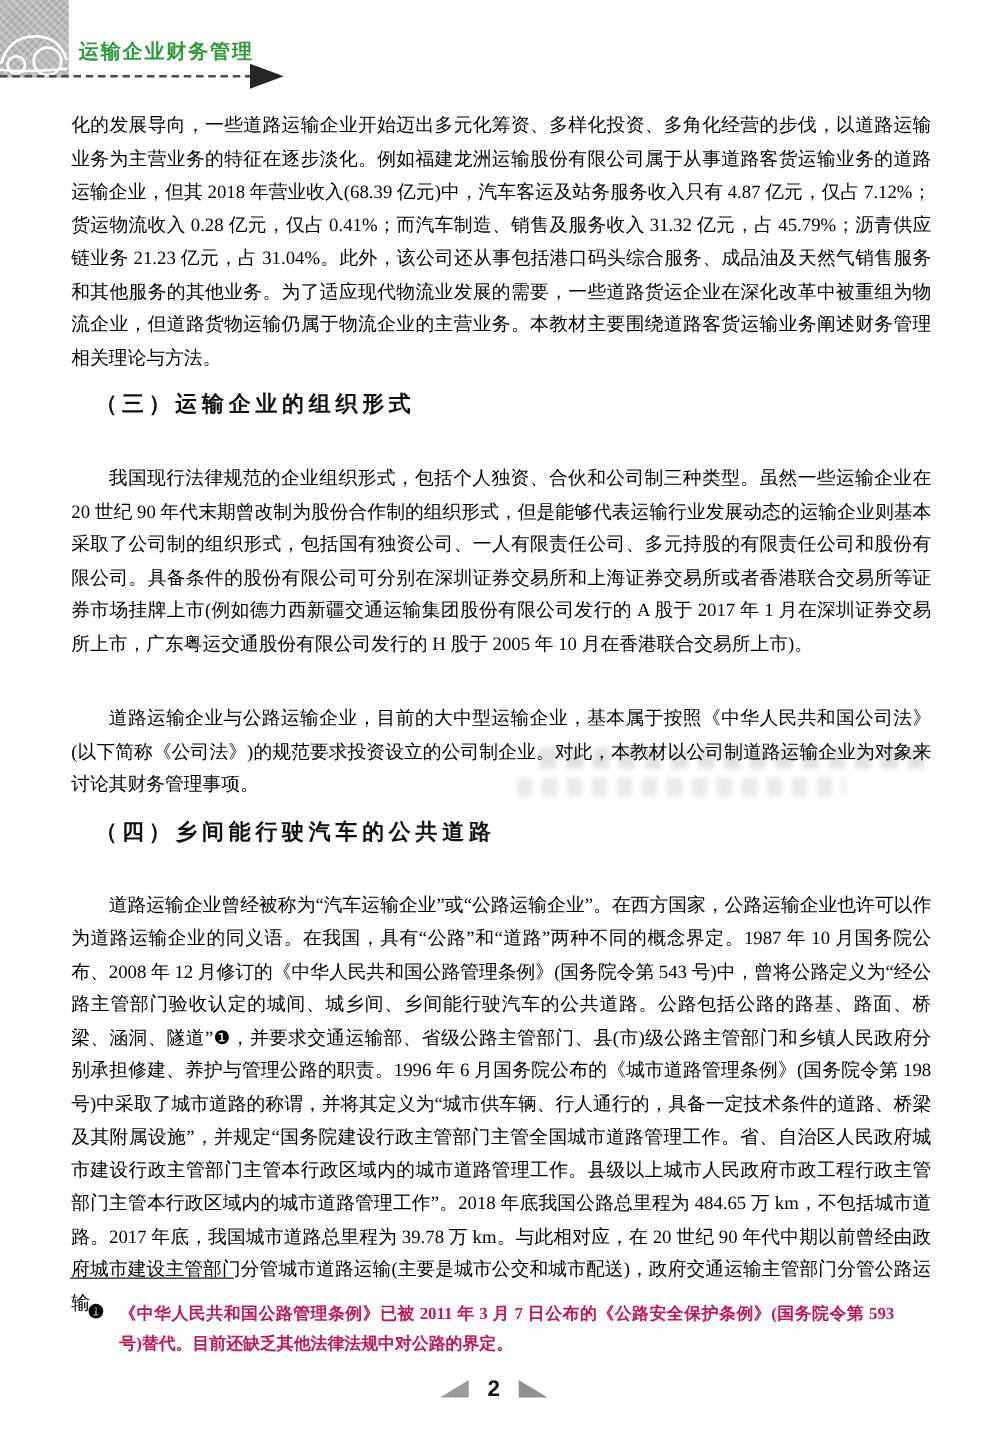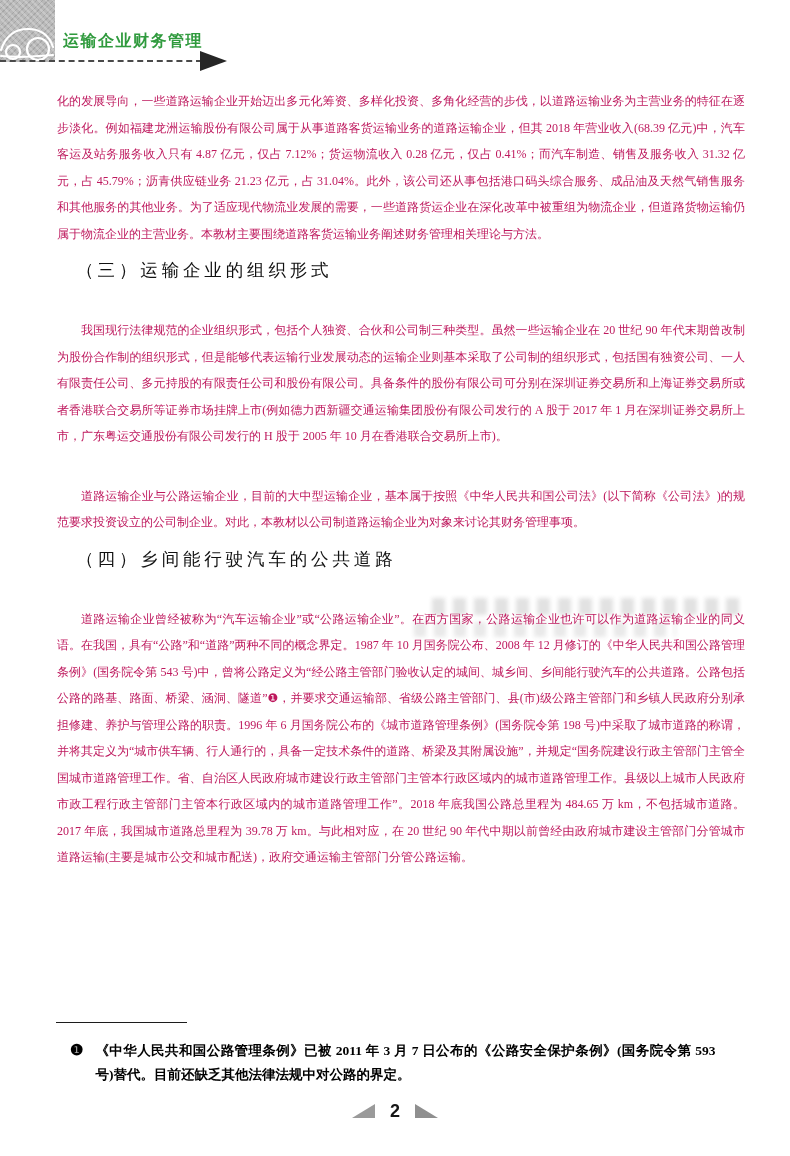--- a/index.html
+++ b/index.html
@@ -45,48 +45,48 @@
     background:repeating-linear-gradient(90deg, rgba(70,70,70,.35) 0 13px, rgba(0,0,0,0) 13px 21px);}
   .ghost-b{left:414px;top:622px;width:262px;height:15px;
     background:repeating-linear-gradient(90deg, rgba(80,80,80,.28) 0 12px, rgba(0,0,0,0) 12px 20px);}
 
   
   .content{
     position:absolute;left:57px;top:88px;width:688px;
   }
   .body-par{
     margin:0;
-    font-size:12px;line-height:26.5px;
+    font-size:15px;line-height:26.5px;
     text-align:justify;text-justify:inter-character;
-    color:#be185d;
+    color:#000000;
   }
   .indent{text-indent:2em;margin-top:33px;}
   .sec-heading{
     margin:10px 0 8px 0;
-    font-size:17.5px;line-height:27px;font-weight:normal;
+    font-size:17.5px;line-height:27px;font-weight:bold;
     letter-spacing:.22em;text-indent:1.1em;
     color:#111;
   }
 
   
   .footnote-rule{
     position:absolute;left:56px;top:1022px;width:131px;height:0;
     border-top:1.6px solid #1c1c1c;
   }
   .footnote{
     position:absolute;left:70px;top:1039px;width:672px;
     display:flex;align-items:flex-start;
   }
   .fn-marker{
     flex:0 0 auto;font-size:15px;line-height:23px;color:#000;
     margin-right:12px;font-weight:bold;
   }
   .fn-text{
     margin:0;font-size:13.5px;line-height:23.5px;font-weight:600;
-    text-align:justify;text-justify:inter-character;color:#000000;
+    text-align:justify;text-justify:inter-character;color:#be185d;
     width:620px;
   }
 
   
   .footer{
     position:absolute;left:0;right:0;top:1104px;
     display:flex;justify-content:center;align-items:center;gap:15px;
   }
   .tri-left{
     width:0;height:0;

